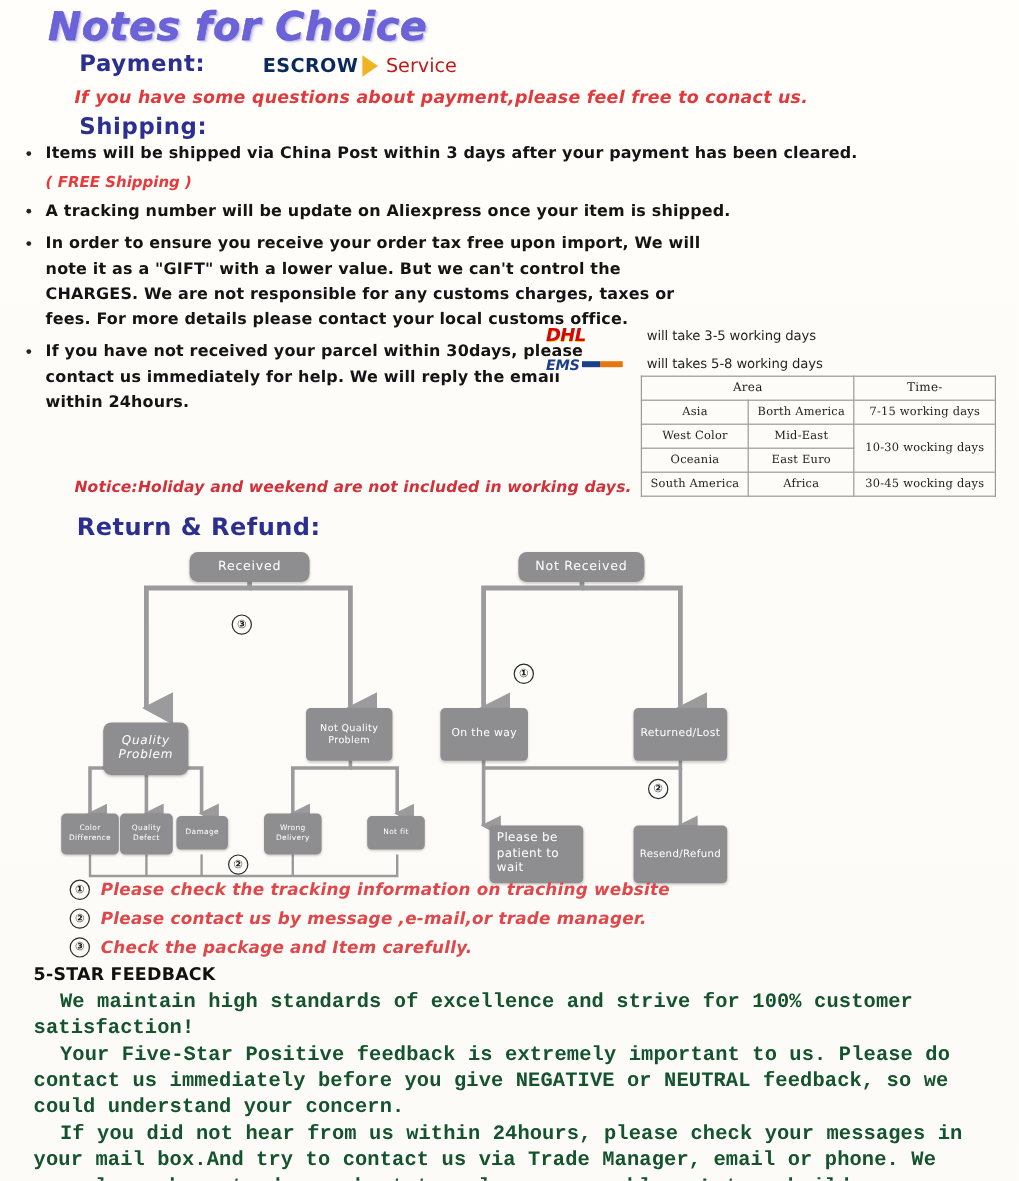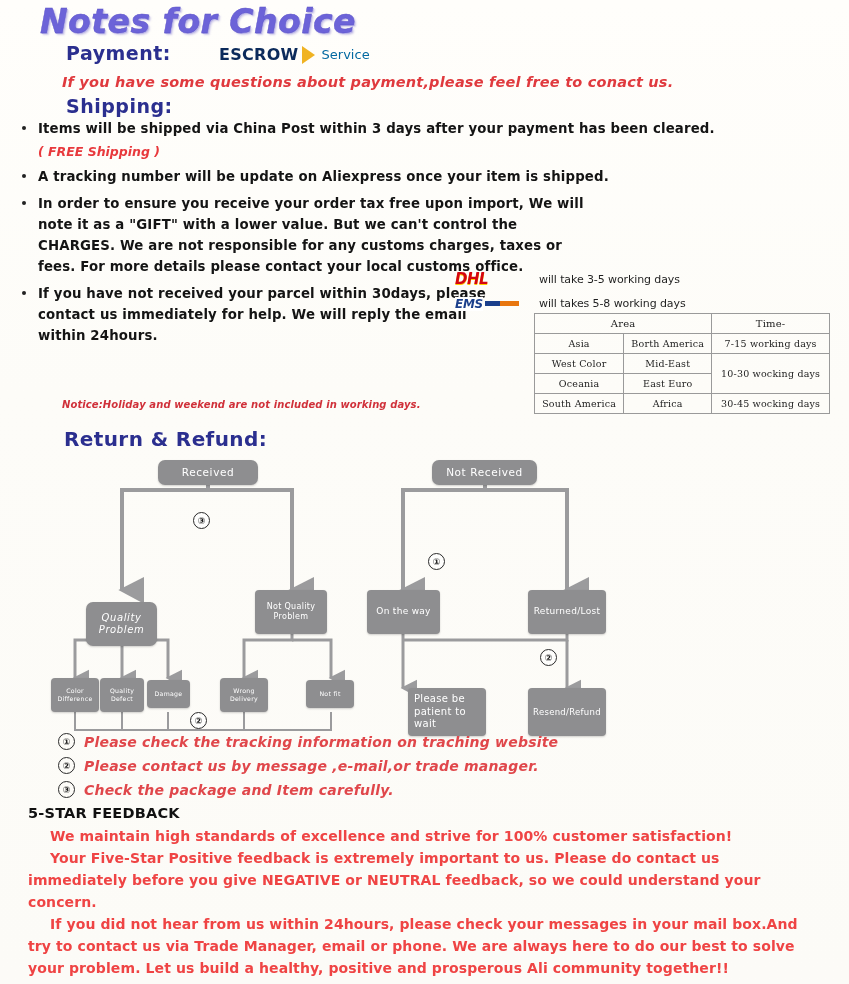--- a/index.html
+++ b/index.html
@@ -60,22 +60,22 @@
     letter-spacing: .3px;
   }
   .escrow-arrow {
     width: 0; height: 0;
     border-top: 9px solid transparent;
     border-bottom: 9px solid transparent;
     border-left: 13px solid #f0b323;
     margin-left: 1px;
   }
   .escrow-service {
-    font-size: 13px;
-    color: #0369a1;
+    font-size: 16px;
+    color: #b91c1c;
     margin-left: 5px;
     font-weight: normal;
   }
   .red-line {
     position: absolute;
     color: #e03a3e;
     font-size: 14.5px;
     font-weight: bold;
     font-style: italic;
     letter-spacing: .2px;
@@ -198,21 +198,21 @@
     letter-spacing: .2px;
   }
   .ship-table td.hdr { font-size: 10px; }
 
   
   .notice {
     position: absolute;
     left: 62px;
     top: 399px;
     color: #d0313a;
-    font-size: 10px;
+    font-size: 13px;
     font-weight: bold;
     font-style: italic;
     letter-spacing: .1px;
   }
   .return-title {
     position: absolute;
     left: 64px;
     top: 427px;
     font-size: 20px;
     font-weight: bold;
@@ -301,26 +301,27 @@
     width: 790px;
   }
   .fb-title {
     font-size: 14.5px;
     font-weight: bold;
     color: #111;
     letter-spacing: .2px;
     margin-bottom: 4px;
   }
   .fb-para {
-    font-size: 14px;
-    font-weight: bold;
-    color: #ef4444;
+    font-size: 17px;
+    font-weight: bold;
+    color: #14532d;
     line-height: 22px;
     letter-spacing: .1px;
     margin-bottom: 0px;
+    font-family: Liberation Mono, monospace;
   }
   .fb-indent { text-indent: 22px; }
 </style>
 </head>
 <body>
 
 <div class="page">
 
   <div class="notes-title">Notes for Choice</div>
 

